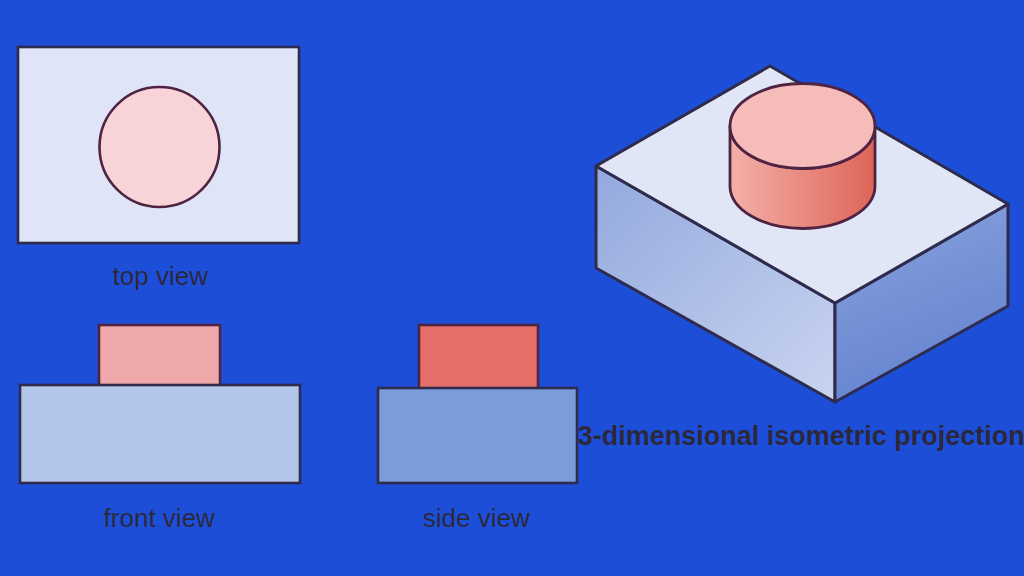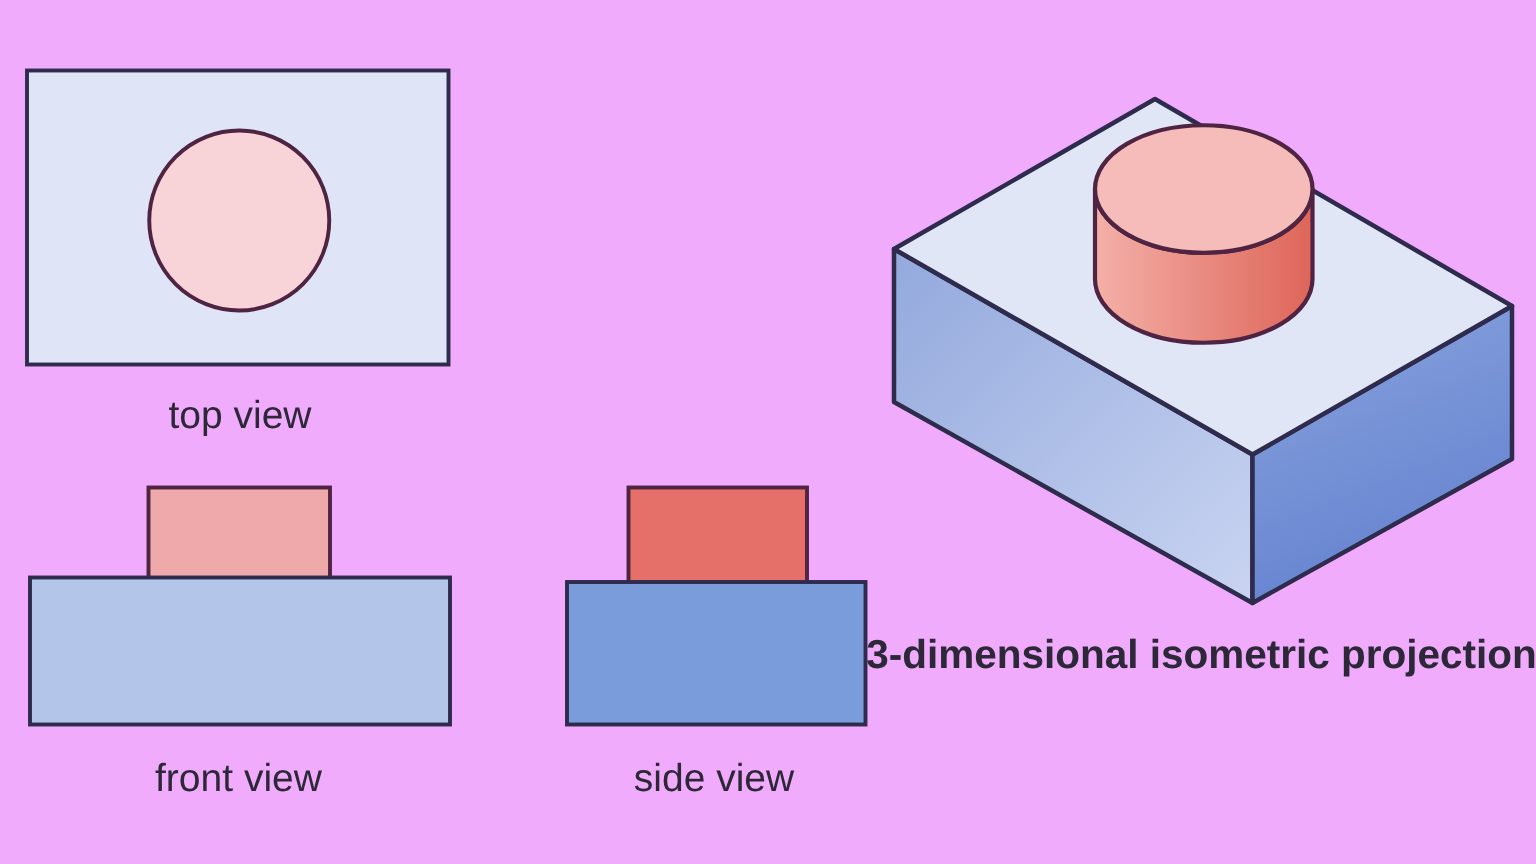--- a/index.html
+++ b/index.html
@@ -4,21 +4,21 @@
 <style>
   html, body {
     margin: 0;
     padding: 0;
     background: #ffffff;
   }
   .canvas-wrap {
     position: relative;
     width: 1024px;
     height: 576px;
-    background: #f0abfc;
+    background: #1d4ed8;
     overflow: hidden;
     font-family: "Liberation Sans", sans-serif;
   }
   svg { display: block; }
   text.view-label {
     font-family: "Liberation Sans", sans-serif;
     font-size: 26px;
     font-weight: 400;
   }
   text.title-label {

